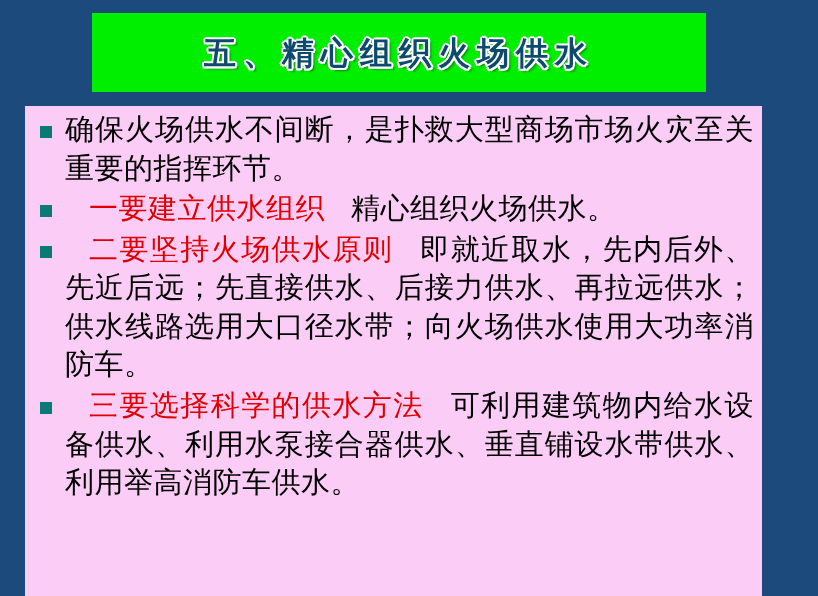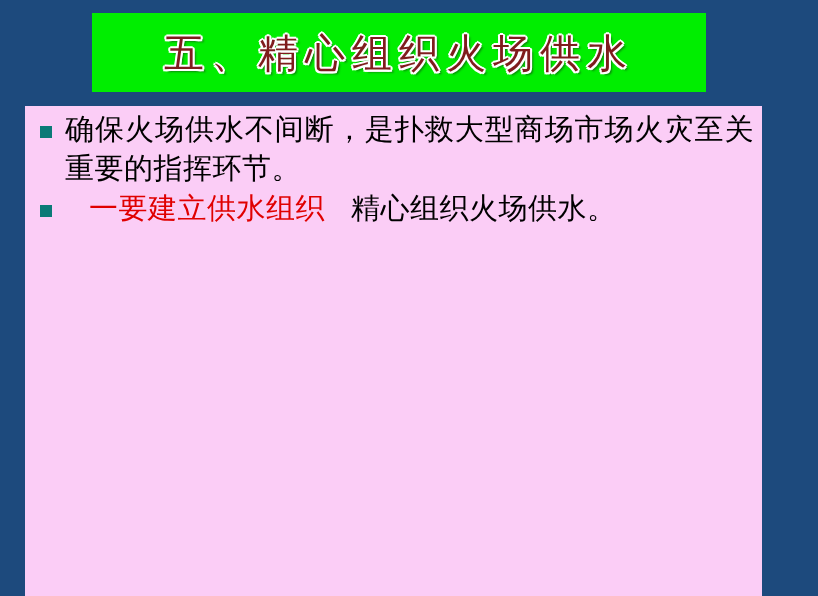--- a/index.html
+++ b/index.html
@@ -44,25 +44,25 @@
     top: 13px;
     width: 614px;
     height: 79px;
     background: #00ee00;
     display: flex;
     align-items: center;
     justify-content: center;
   }
   #title-text {
     font-family: "DejaVu Serif", "Liberation Serif", serif;
-    font-weight: normal;
-    font-size: 40px;
+    font-weight: bold;
+    font-size: 32px;
     line-height: 1;
     letter-spacing: 7px;
-    color: #7f1d1d;
+    color: #0c4a6e;
     white-space: nowrap;
     text-shadow:
       -1.5px -1.5px 0 #ffffff,
        1.5px -1.5px 0 #ffffff,
       -1.5px  1.5px 0 #ffffff,
        1.5px  1.5px 0 #ffffff,
       -2px 0 0 #ffffff,
        2px 0 0 #ffffff,
        0 -2px 0 #ffffff,
        0  2px 0 #ffffff,
@@ -133,16 +133,28 @@
       </div>
     </div>
 
     <div class="bullet-row">
       <span class="bullet-marker"></span>
       <div class="bullet-body">
         <span class="lead">一要建立供水组织</span><span class="gap"></span><span class="p-black">精心组织火场供水。</span>
       </div>
     </div>
 
+    <div class="bullet-row">
+      <span class="bullet-marker"></span>
+      <div class="bullet-body">
+        <span class="lead">二要坚持火场供水原则</span><span class="gap"></span><span class="p-black">即就近取水，先内后外、先近后远；先直接供水、后接力供水、再拉远供水；供水线路选用大口径水带；向火场供水使用大功率消防车。</span>
+      </div>
+    </div>
 
+    <div class="bullet-row">
+      <span class="bullet-marker"></span>
+      <div class="bullet-body">
+        <span class="lead">三要选择科学的供水方法</span><span class="gap"></span><span class="p-black">可利用建筑物内给水设备供水、利用水泵接合器供水、垂直铺设水带供水、利用举高消防车供水。</span>
+      </div>
+    </div>
 
   </div>
 </div>
 
 </body></html>

